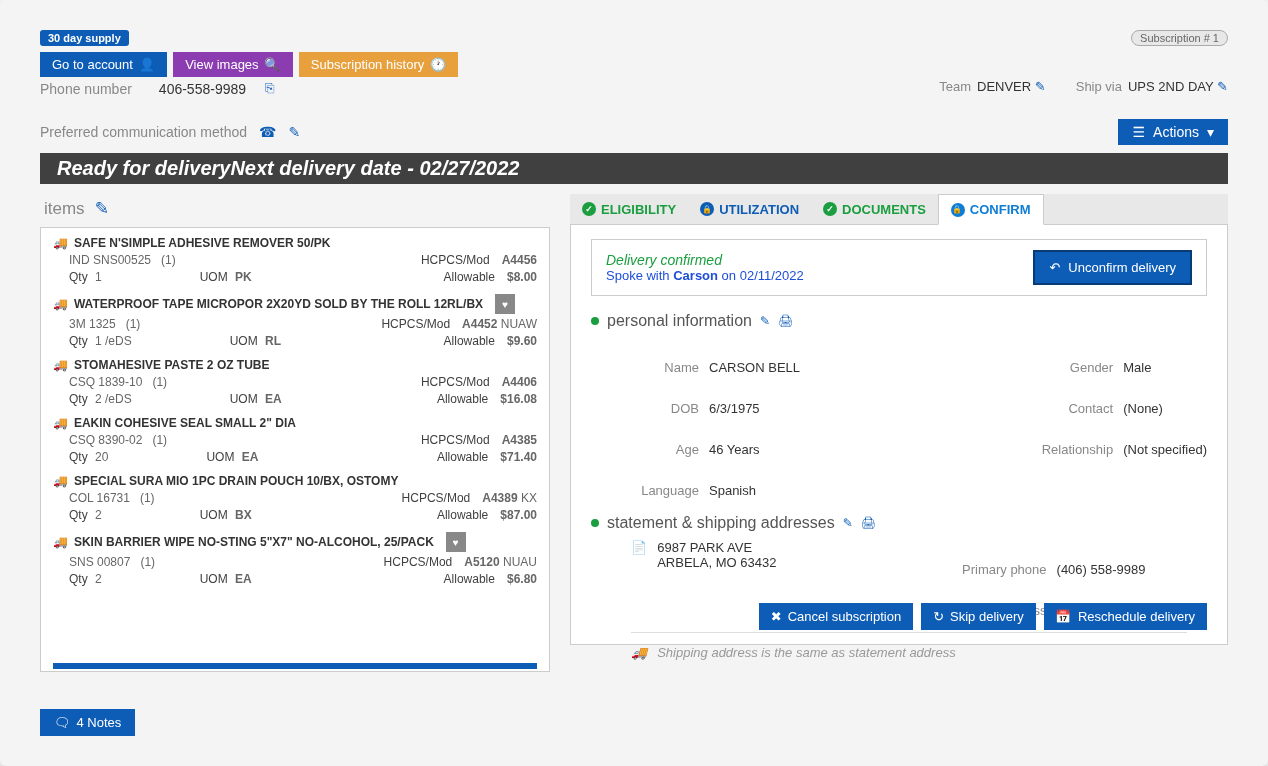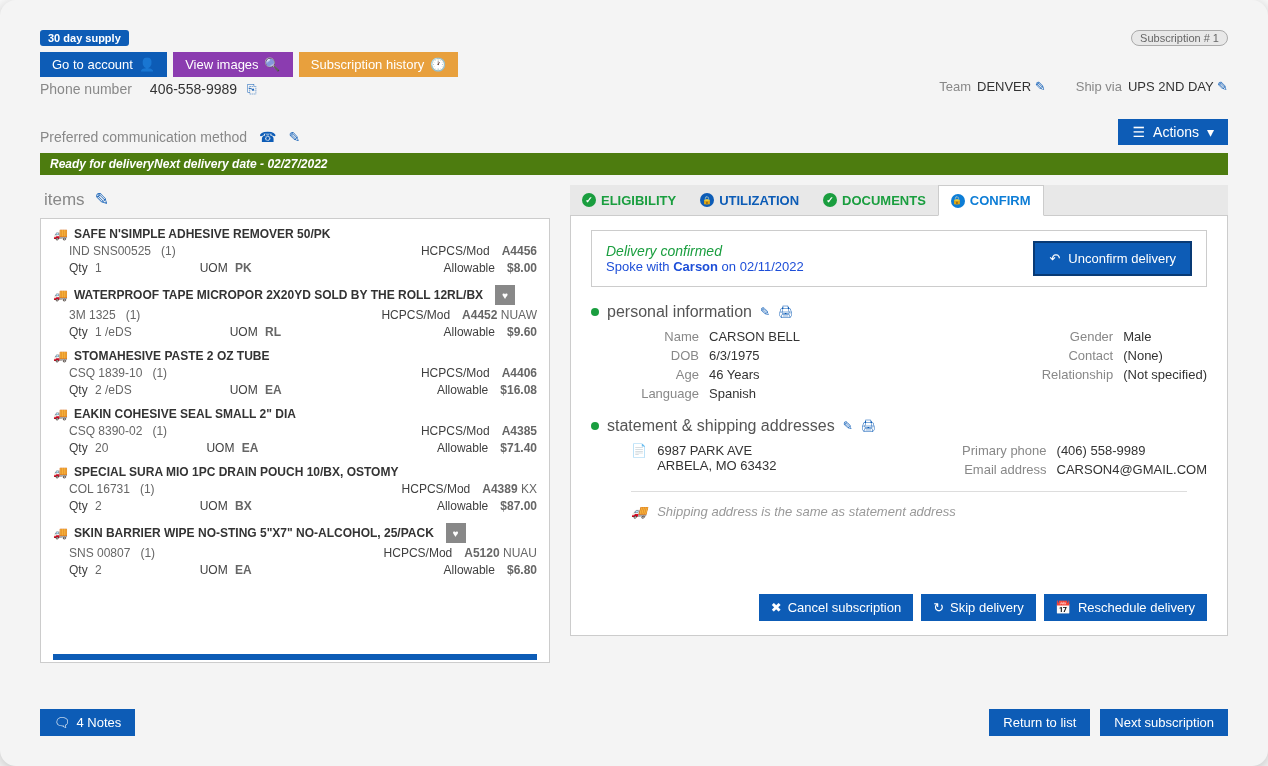--- a/index.html
+++ b/index.html
@@ -1,34 +1,34 @@
 <!DOCTYPE html>
 <html><head>
 <meta charset="utf-8">
 <style>
 * { box-sizing: border-box; margin: 0; padding: 0; }
 body { font-family: "Segoe UI", Arial, sans-serif; background: #fff; color: #333; font-size: 13px; }
-.page { width: 1268px; height: 766px; background: #f4f4f4; border-radius: 16px; padding: 30px 40px 28px 40px; position: relative; box-shadow: 0 4px 20px rgba(0,0,0,.3); }
+.page { width: 1268px; height: 766px; background: #f4f4f4; border-radius: 6px; padding: 30px 40px 28px 40px; position: relative; box-shadow: 0 4px 20px rgba(0,0,0,.3); }
 .badge { background: #0d5cb6; color: #fff; font-size: 11px; font-weight: 600; padding: 2px 8px; border-radius: 3px; display: inline-block; }
 .sub-badge { border: 1px solid #aaa; color: #666; font-size: 11px; padding: 1px 8px; border-radius: 10px; background: #e8e8e8; float: right; }
 .title-row { display: flex; align-items: flex-start; justify-content: space-between; margin-top: 6px; }
 .title { font-size: 26px; color: #525252; font-weight: 400; }
 .title .dob { color: #999; }
 .btn-row { display: flex; gap: 6px; }
 .btn { padding: 5px 12px; color: #fff; font-size: 13px; border: none; cursor: pointer; display: inline-flex; align-items: center; gap: 6px; }
 .btn-blue { background: #0d5cb6; text-align: center; }
 .btn-purple { background: #8b3cb0; align-items: center; }
 .btn-orange { background: #e8a03d; }
-.phone-row { color: #888; font-size: 14px; margin-top: 4px; display: flex; align-items: center; gap: 10px; }
+.phone-row { color: #888; font-size: 14px; margin-top: 4px; display: flex; gap: 19px; }
 .phone-row .val { color: #333; margin-left: 8px; }
 .meta-row { float: right; color: #888; font-size: 13px; display: flex; gap: 30px; margin-top: -18px; }
 .meta-row .val { color: #333; margin-left: 6px; }
-.pref-row { color: #888; font-size: 14px; margin-top: 22px; display: flex; align-items: flex-end; justify-content: space-between; }
+.pref-row { color: #888; font-size: 14px; margin-top: 22px; display: flex; align-items: center; justify-content: space-between; }
 .actions-btn { background: #0d5cb6; color: #fff; padding: 5px 14px; display: inline-flex; align-items: center; gap: 8px; cursor: pointer; }
-.status-bar { background: #4d7c0f; color: #fff; font-weight: 600; padding: 4px 10px; margin-top: 8px; display: flex; justify-content: space-between; font-style: italic; font-size: 12px; }
+.status-bar { background: #404040; color: #fff; font-weight: 600; padding: 4px 17px; margin-top: 8px; display: flex; justify-content: space-between; font-style: italic; font-size: 20px; }
 .status-bar .right { font-style: italic; }
 .main { display: flex; gap: 20px; margin-top: 10px; height: 490px; }
 .left { flex: 0 0 510px; }
 .right { flex: 1; }
 .items-hdr { color: #888; font-size: 17px; padding: 4px 4px 8px 4px; display: flex; align-items: center; gap: 10px; }
 .items-box { border: 1px solid #ccc; background: #fff; height: 445px; overflow: hidden; padding: 8px 12px; position: relative; }
 .cat-title { font-weight: 700; font-size: 13px; color: #333; margin-bottom: 6px; }
 .item { margin-bottom: 10px; font-size: 12px; }
 .item-name { font-weight: 700; color: #333; display: flex; align-items: center; gap: 6px; }
 .item-name .truck { color: #1a9e3f; }
@@ -47,21 +47,21 @@
 .tab.util .tab-icon::after { content: "🔒"; font-size: 8px; }
 .right-body { border: 1px solid #ccc; border-top: none; background: #fff; padding: 14px 20px; height: 420px; position: relative; }
 .confirm-box { border: 1px solid #ccc; padding: 10px 14px; display: flex; justify-content: space-between; align-items: center; }
 .confirm-box .msg1 { color: #1a9e3f; font-style: italic; font-size: 14px; }
 .confirm-box .msg2 { color: #1d4ed8; font-size: 13px; }
 .unconfirm-btn { background: #0d5cb6; border: 2px solid #083a75; color: #fff; padding: 8px 14px; display: inline-flex; align-items: center; gap: 8px; cursor: pointer; font-size: 13px; }
 .section-hdr { color: #555; font-size: 16px; margin: 16px 0 8px 0; display: flex; align-items: center; gap: 8px; }
 .dot { width: 8px; height: 8px; border-radius: 50%; background: #1a9e3f; display: inline-block; }
 .info-grid { display: flex; gap: 40px; font-size: 13px; padding-left: 20px; }
 .info-col { display: flex; flex-direction: column; gap: 4px; }
-.info-row { display: flex; }
+.info-row { display: flex; margin-top: 22px; }
 .info-row .k { color: #888; text-align: right; width: 88px; margin-right: 10px; }
 .info-row .v { color: #333; }
 .addr-row { display: flex; gap: 30px; padding-left: 40px; font-size: 13px; }
 .addr-left { display: flex; gap: 10px; }
 .ship-note { color: #999; font-style: italic; padding-left: 40px; margin-top: 14px; display: flex; align-items: center; gap: 10px; border-top: 1px solid #ddd; padding-top: 12px; margin-left: 40px; margin-right: 20px; padding-left: 0;}
 .action-bar { position: absolute; bottom: 14px; right: 20px; display: flex; gap: 8px; }
 .action-bar .btn { padding: 6px 12px; }
 .footer { position: absolute; bottom: 30px; left: 40px; right: 40px; display: flex; justify-content: space-between; }
 .footer .btn { padding: 6px 14px; }
 .footer-right { display: flex; gap: 10px; }
@@ -408,18 +408,14 @@
         </div>
       </div>
     </div>
   </div>
 
   <div class="footer">
     <button class="btn btn-blue">
         <span>🗨</span>
         <span>4 Notes</span>
       </button>
-    <div class="footer-right">
-      <button class="btn btn-blue">Return to list</button>
-      <button class="btn btn-blue">Next subscription</button>
-    </div>
   </div>
 </div>
 
 </body></html>

